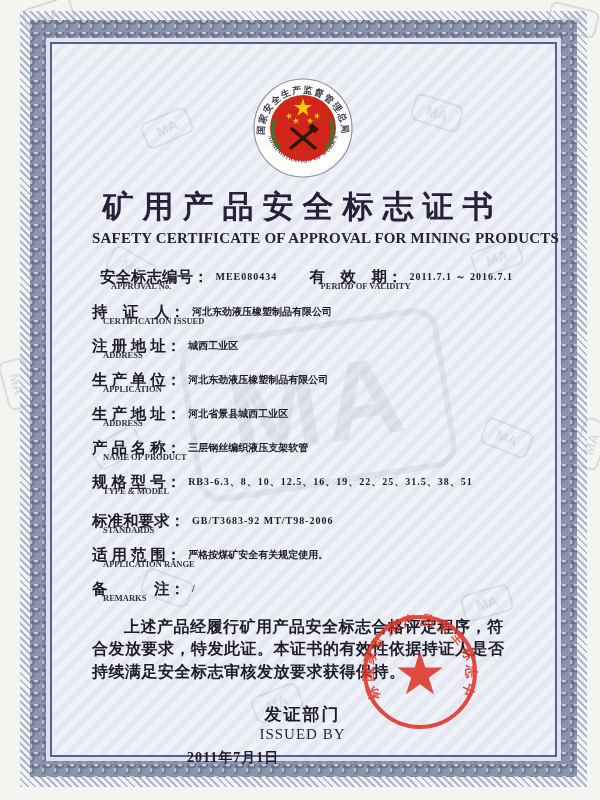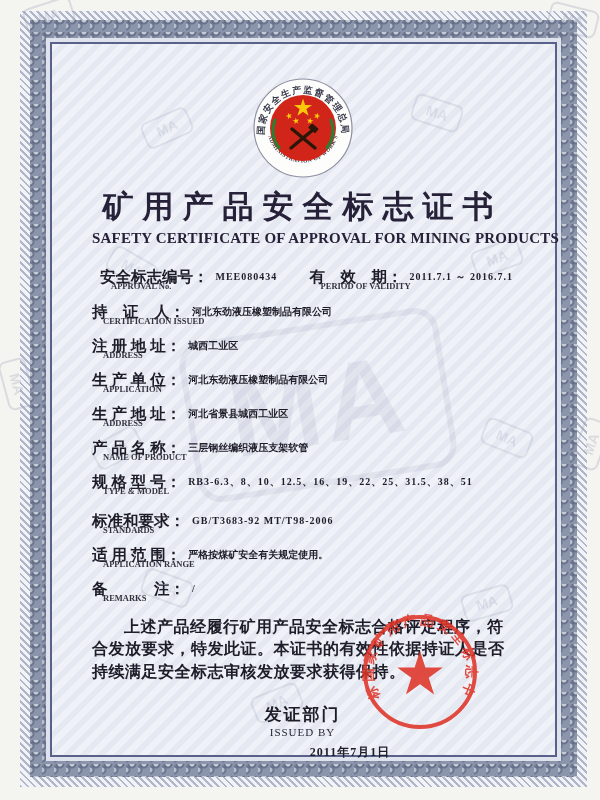--- a/index.html
+++ b/index.html
@@ -40,22 +40,22 @@
       white-space:nowrap;line-height:20px;}
   .en{position:absolute;left:11px;bottom:-9px;font-size:8.5px;font-weight:bold;
       letter-spacing:0;color:#33323f;white-space:nowrap;}
   .val{margin-left:7px;font-size:10px;font-weight:600;line-height:20px;flex:1;}
   .mono{font-family:"Liberation Serif","DejaVu Serif",serif;letter-spacing:1px;}
   .gap-top{margin-top:18px;}
   .statement{margin-top:16px;font-size:16px;font-weight:600;line-height:1.4;
       text-indent:2em;letter-spacing:.5px;}
   .issued{margin-top:20px;text-align:center;}
   .issued-zh{font-size:17px;font-weight:bold;letter-spacing:2px;}
-  .issued-en{font-size:11px;letter-spacing:1px;color:#26253a;}
-  .issue-date{margin-top:6px;text-align:center;padding-left:95px;font-size:12px;
+  .issued-en{font-size:15px;letter-spacing:1px;color:#26253a;}
+  .issue-date{margin-top:6px;padding-left:95px;font-size:14px;
       font-weight:600;letter-spacing:1px;}
   
   .seal{position:absolute;left:360px;top:612px;width:120px;height:120px;z-index:5;opacity:.88;}
 </style>
 </head>
 <body>
 
 <div class="page">
 
   <div class="frame-light"></div>

